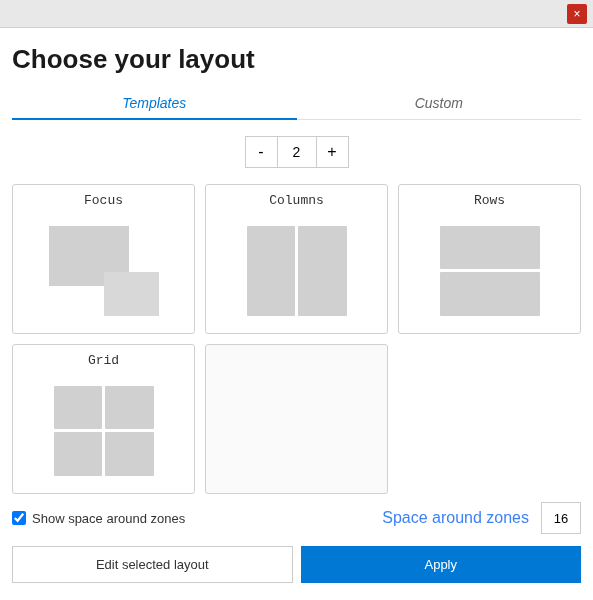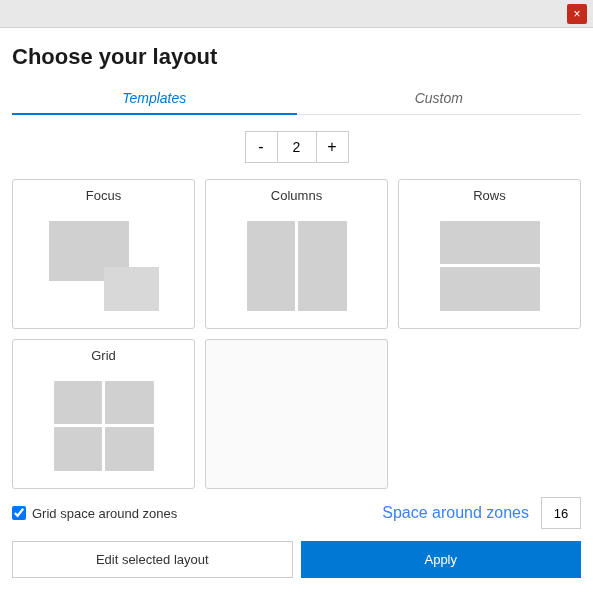--- a/index.html
+++ b/index.html
@@ -44,21 +44,21 @@
       color: white;
       font-size: 12px;
     }
     .content {
       flex: 1;
       display: flex;
       flex-direction: column;
       padding: 16px 12px 12px 12px;
     }
     .page-title {
-      font-size: 22px;
+      font-size: 26px;
       font-weight: 600;
       color: #1a1a1a;
       margin-bottom: 12px;
     }
     .tabs {
       display: flex;
       border-bottom: 1px solid #e0e0e0;
       margin-bottom: 16px;
       font-style: italic;
     }
@@ -137,20 +137,21 @@
       display: flex;
       flex-direction: column;
       align-items: center;
       height: 150px;
     }
     .layout-name {
       font-size: 13px;
       color: #333;
       margin-bottom: 8px;
       align-self: center;
+      font-family: Liberation Mono, monospace;
     }
     .layout-preview {
       flex: 1;
       width: 100%;
       display: flex;
       align-items: center;
       justify-content: center;
     }
     
     .focus-preview {
@@ -354,21 +355,21 @@
         </div>
       </div>
 
 
       <div class="empty-card"></div>
     </div>
 
     <div class="bottom-options">
       <label class="checkbox-label">
         <input type="checkbox" checked="" style="">
-        <span>Grid space around zones</span>
+        <span>Show space around zones</span>
       </label>
       <span class="space-around-label">Space around zones</span>
       <input type="text" class="space-value-input" value="16" style="">
     </div>
 
     <div class="action-buttons">
       <button class="btn-edit">Edit selected layout</button>
       <button class="btn-apply">Apply</button>
     </div>
   </div>

